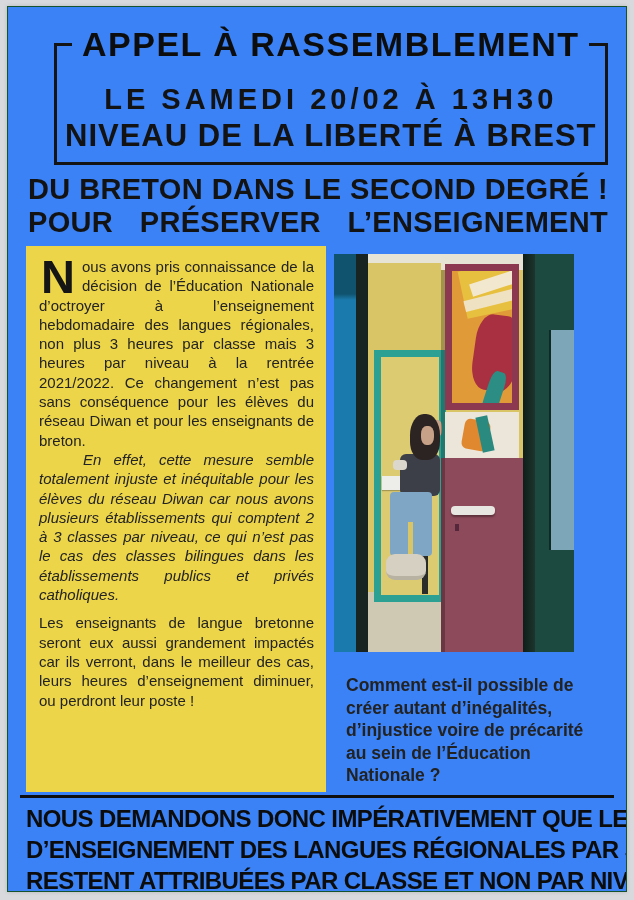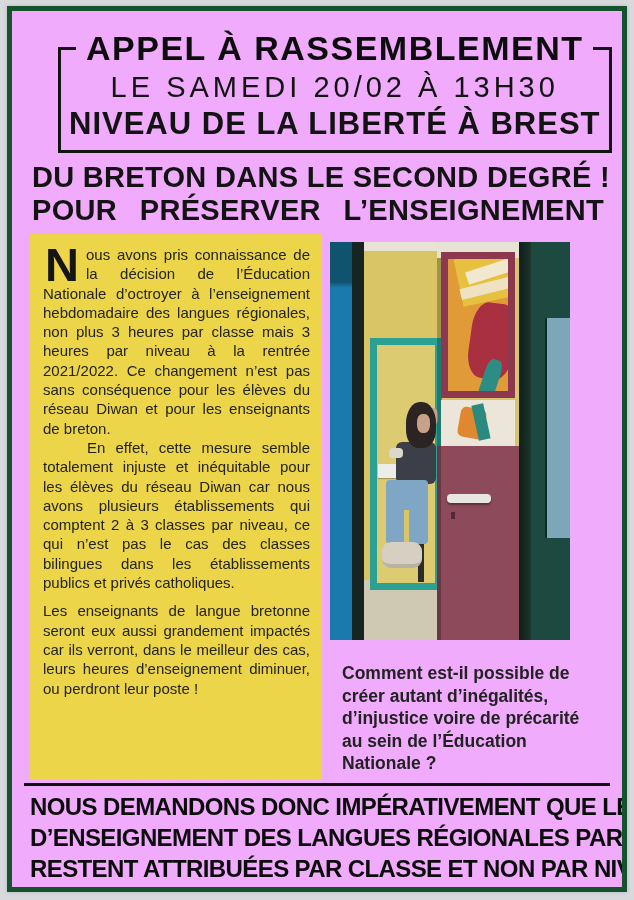--- a/index.html
+++ b/index.html
@@ -7,22 +7,22 @@
   body {
     background: #d8d9dc;
     font-family: "Liberation Sans", sans-serif;
     color: #131313;
     position: relative;
     overflow: hidden;
   }
   .page {
     position: absolute;
     inset: 6px 7px 8px 7px;
-    background: #f0abfc;
-    border: 5px solid #14532d;
+    background: #3b82f6;
+    border: 1px solid #14532d;
     box-shadow: 0 0 4px rgba(0,0,0,.15);
     overflow: hidden;
   }
 
   
   fieldset.header-box {
     margin: 18px 44px 0 46px;
     border: 3px solid #141414;
     padding: 0 8px 8px;
   }
@@ -31,23 +31,23 @@
     padding: 0 10px;
     font-size: 34px;
     font-weight: bold;
     letter-spacing: 1.5px;
     white-space: nowrap;
     color: #0d0d0d;
   }
   .header-line2 {
     text-align: center;
     font-size: 29px;
-    font-weight: normal;
+    font-weight: bold;
     letter-spacing: 4px;
-    margin-top: 3px;
+    margin-top: 19px;
     white-space: nowrap;
   }
   .header-line3 {
     text-align: center;
     font-size: 31px;
     font-weight: bold;
     letter-spacing: 1px;
     margin-top: 2px;
     white-space: nowrap;
   }
@@ -83,21 +83,21 @@
   }
   .yellow-box p { text-align: justify; }
   .dropcap {
     float: left;
     font-size: 47px;
     line-height: 36px;
     font-weight: bold;
     color: #151515;
     margin: 2px 7px 0 2px;
   }
-  .p-indent { text-indent: 44px; }
+  .p-indent { text-indent: 44px; font-style: italic; }
   .p-gap { margin-top: 9px; }
 
   
   .right-col { width: 276px; }
   .photo {
     position: relative;
     width: 240px;
     height: 398px;
     margin-top: 8px;
     background: #d9c466;

